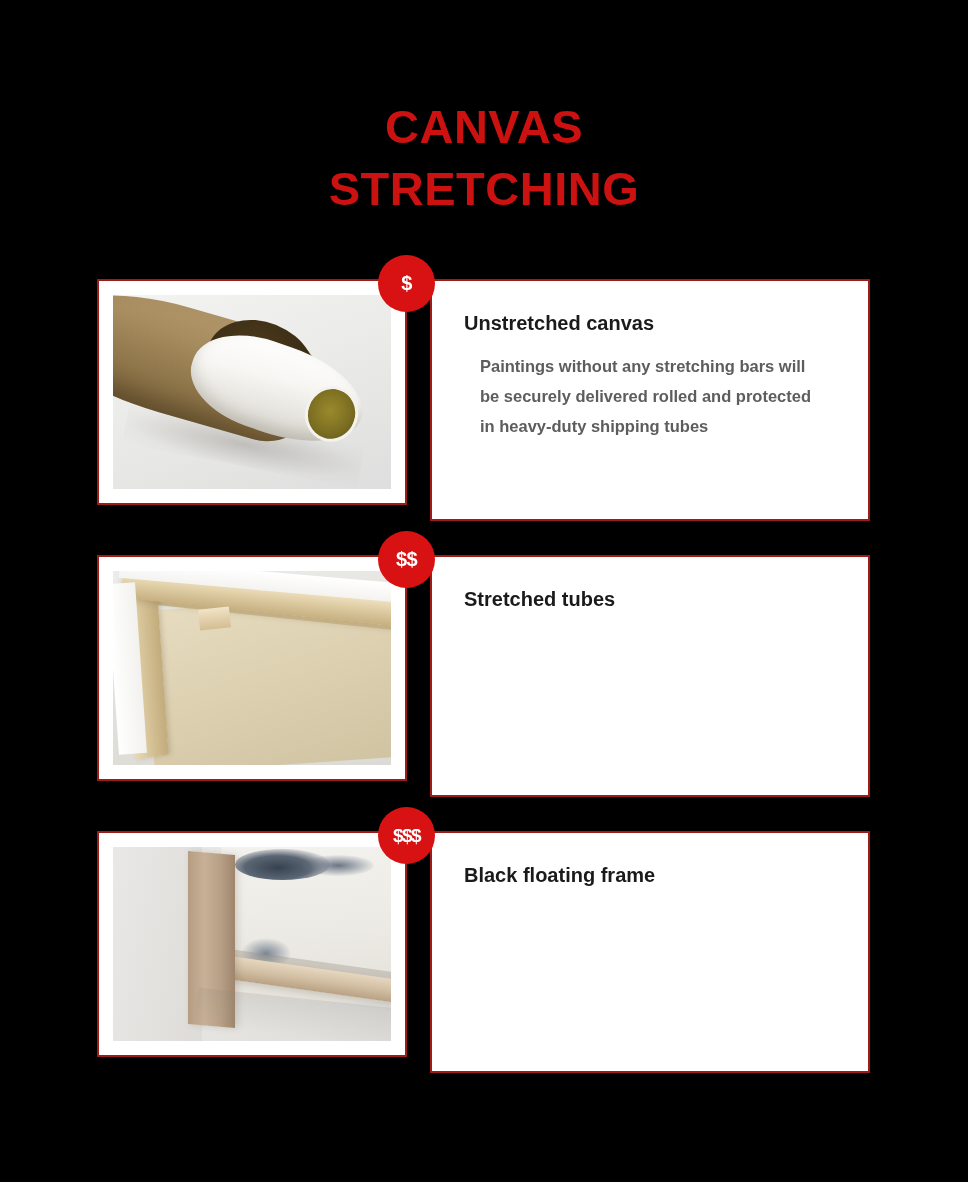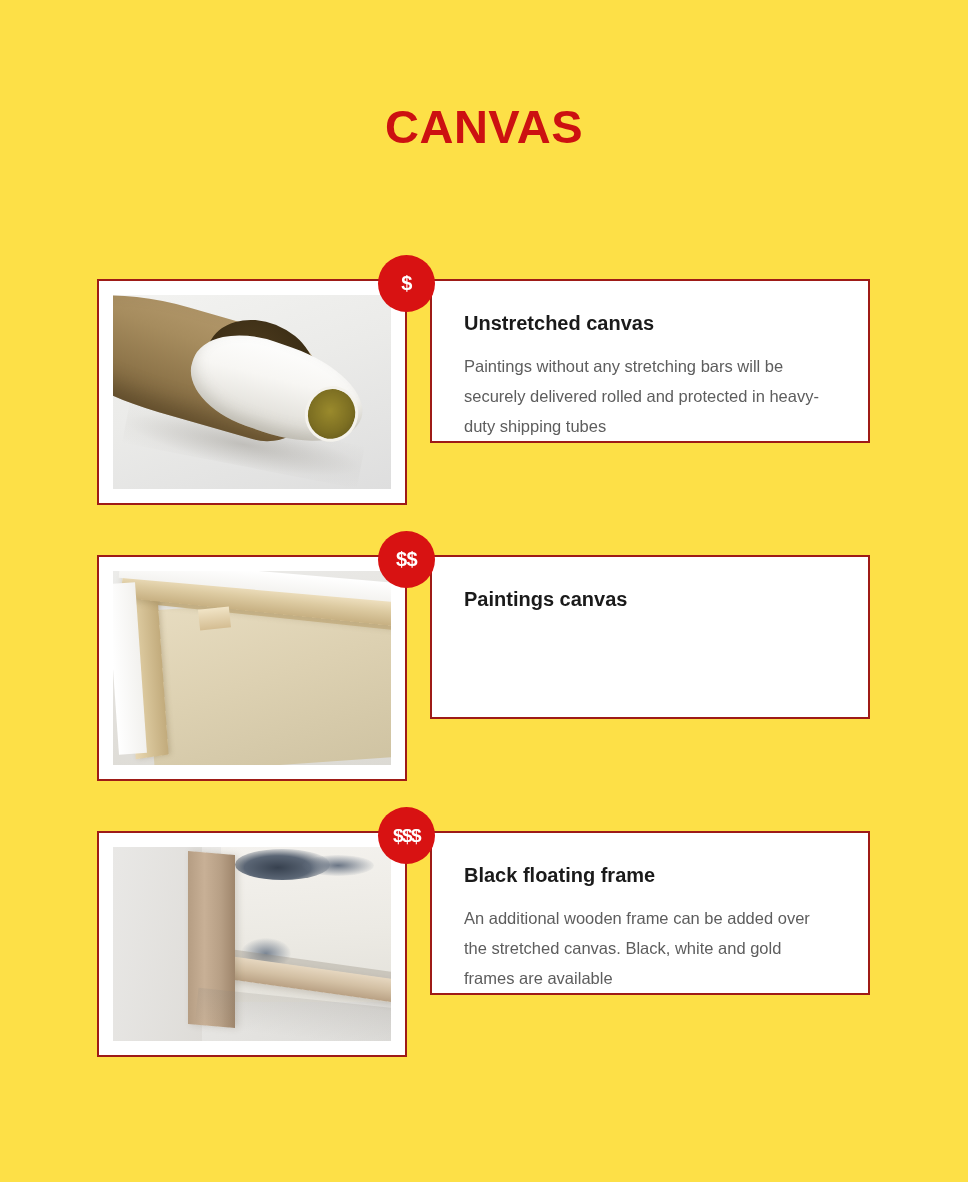--- a/index.html
+++ b/index.html
@@ -12,21 +12,21 @@
     height: 1182px;
     font-family: "Liberation Sans", sans-serif;
     -webkit-font-smoothing: antialiased;
     overflow: hidden;
   }
 
   .page {
     position: relative;
     width: 968px;
     height: 1182px;
-    background: #fde047;
+    background: #000000;
   }
 
   
   .title-block {
     position: absolute;
     left: 0;
     top: 96px;
     width: 968px;
     text-align: center;
   }
@@ -304,48 +304,50 @@
   }
   .badge.wide2 { font-size: 20px; }
   .badge.wide3 { font-size: 19px; letter-spacing: -1.5px; }
 
   
   .text-card {
     position: absolute;
     left: 430px;
     top: 0;
     width: 440px;
-    height: 164px;
+    height: 242px;
     border: 2px solid #9e1b17;
     background: #ffffff;
     box-sizing: border-box;
     padding: 30px 32px 0 32px;
   }
   .card-heading {
     font-size: 20px;
     font-weight: bold;
     color: #1a1a1a;
     margin: 0 0 16px 0;
     line-height: 24px;
   }
   .card-body {
     font-size: 16.5px;
     color: #5d5d5d;
     line-height: 30px;
-    margin: 0;
+    margin: 16px;
     max-width: 370px;
+    font-weight: bold;
   }
 </style>
 </head>
 <body>
 
 <div class="page">
 
   <div class="title-block">
     <span class="title-line">CANVAS</span>
+    <span class="title-line">STRETCHING</span>
   </div>
 
   <div class="rows">
 
     <div class="row">
       <div class="media-card">
         <div class="photo photo-tube">
           <div class="shadow"></div>
           <div class="tube-body"></div>
           <div class="tube-mouth"></div>
@@ -367,39 +369,38 @@
           <div class="bar-inner"></div>
           <div class="bar-left"></div>
           <div class="bar-top"></div>
           <div class="wedge"></div>
           <div class="white-edge-l"></div>
           <div class="white-edge-t"></div>
         </div>
         <div class="badge wide2">$$</div>
       </div>
       <div class="text-card">
-        <p class="card-heading">Paintings canvas</p>
+        <p class="card-heading">Stretched tubes</p>
       </div>
     </div>
 
     <div class="row">
       <div class="media-card">
         <div class="photo photo-frame">
           <div class="wall"></div>
           <div class="art"></div>
           <div class="art-ink-a"></div>
           <div class="art-ink-b"></div>
           <div class="art-ink-c"></div>
           <div class="frame-gap"></div>
           <div class="frame-horiz"></div>
           <div class="frame-vert"></div>
           <div class="floorshadow"></div>
         </div>
         <div class="badge wide3">$$$</div>
       </div>
       <div class="text-card">
         <p class="card-heading">Black floating frame</p>
-        <p class="card-body">An additional wooden frame can be added over the stretched canvas. Black, white and gold frames are available</p>
       </div>
     </div>
 
   </div>
 </div>
 
 </body></html>

